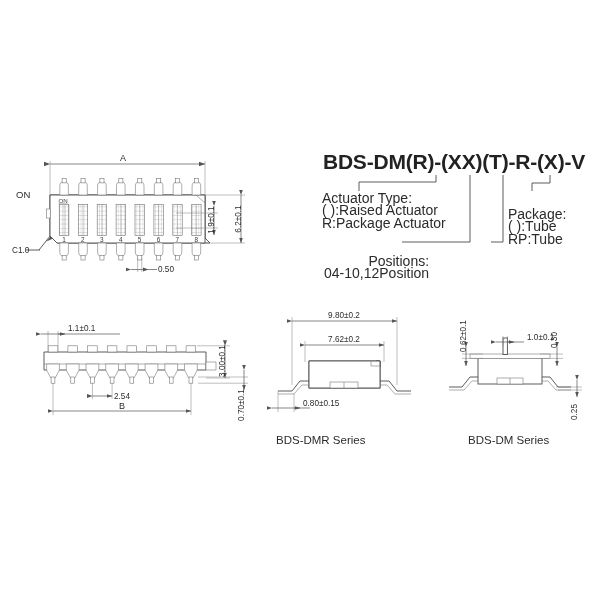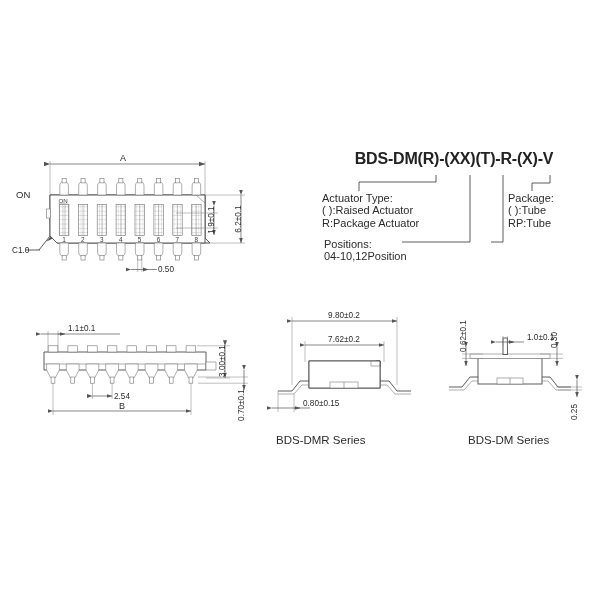--- a/index.html
+++ b/index.html
@@ -72,38 +72,38 @@
 
   
   #pn-block {
     position: absolute;
     left: 318px;
     top: 150px;
     width: 272px;
   }
   #pn-code {
     font-family: "Liberation Sans", sans-serif;
-    font-size: 16px;
+    font-size: 21px;
     font-weight: bold;
     color: #222222;
     letter-spacing: -0.2px;
     white-space: nowrap;
     text-align: center;
   }
   .pn-lbl {
     position: absolute;
     font-family: "Liberation Sans", sans-serif;
-    font-size: 11px;
+    font-size: 14px;
     color: #2b2b2b;
     white-space: nowrap;
     line-height: 12.4px;
   }
   #pn-actuator { left: 4px;   top: 42px; }
-  #pn-package  { left: 190px; top: 42px; }
-  #pn-position { left: 6px;   top: 88px; }
+  #pn-package  { left: 190px; top: 58px; }
+  #pn-position { left: 6px;   top: 105px; text-align: right; }
   #pn-tape     { left: 128px; top: 88px; }
   svg#pn-leaders {
     position: absolute;
     left: 0; top: 0;
     width: 272px;
     height: 120px;
     overflow: visible;
   }
 </style>
 </head>

